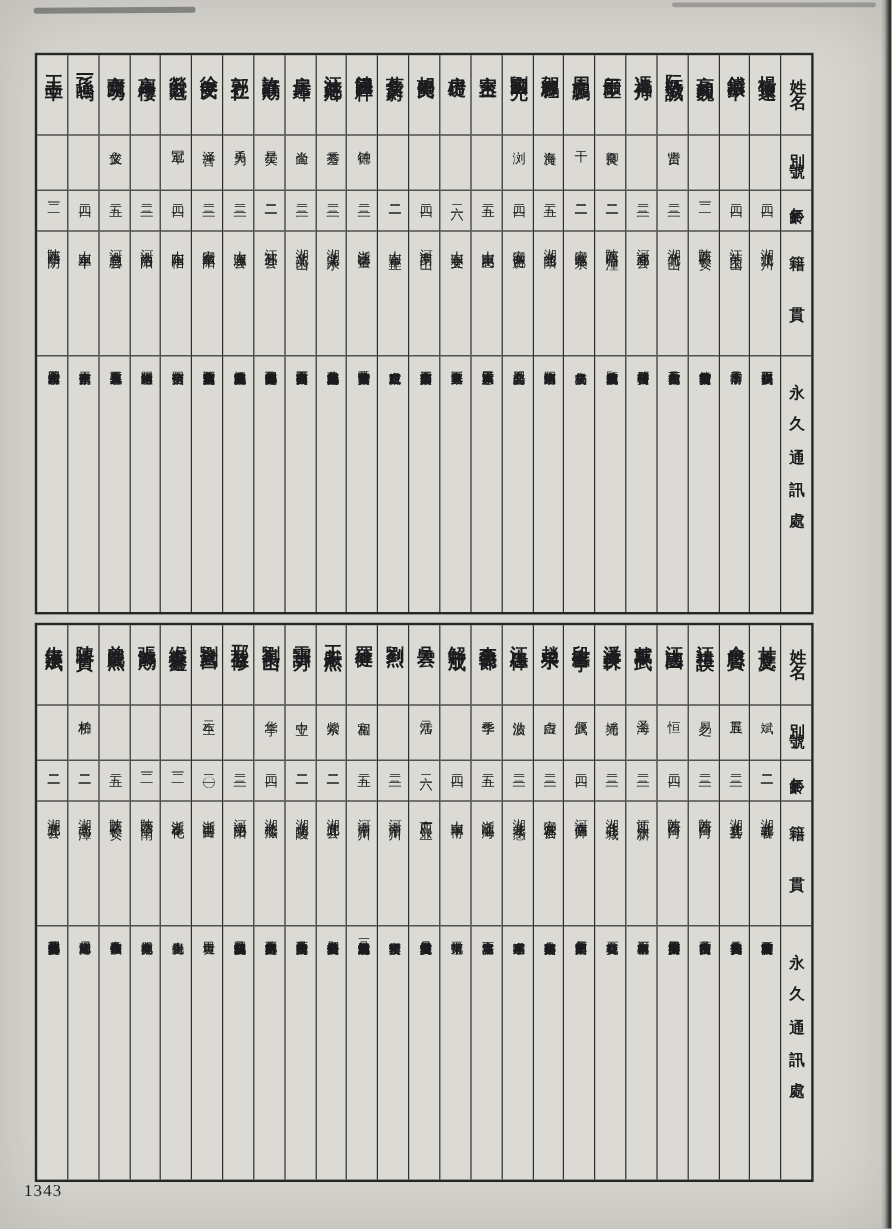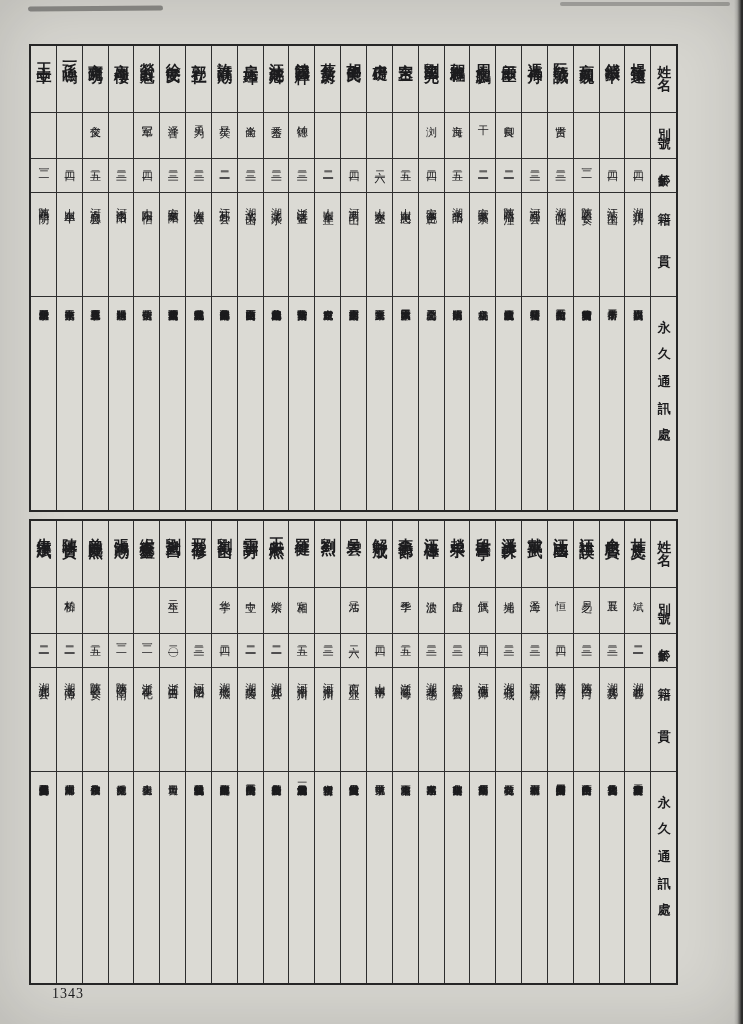--- a/index.html
+++ b/index.html
@@ -62,21 +62,21 @@
   .native .vtext{font-size:11px;letter-spacing:2px;padding-top:6px;}
   .addr .vtext{font-size:10px;line-height:12px;letter-spacing:0;padding-top:5px;}
   
   .header-col .vtext{font-weight:700;}
   .header-col .name .vtext{font-size:14px;letter-spacing:13px;padding-top:8px;}
   .header-col .alias .vtext{font-size:13px;letter-spacing:8px;padding-top:5px;}
   .header-col .age .vtext{font-size:12px;letter-spacing:2px;padding-top:4px;}
   .header-col .native .vtext{font-size:13px;letter-spacing:42px;padding-top:10px;}
   .header-col .addr .vtext{font-size:13px;letter-spacing:27px;padding-top:12px;}
   .page-number{
-    position:absolute;left:52px;top:986px;
+    position:absolute;left:20px;top:986px;
     font-size:14px;letter-spacing:1px;
   }
 </style>
 </head>
 <body>
 
 <div class="page">
   <div class="smudge-top-left"></div>
   <div class="smudge-top-right"></div>
 

